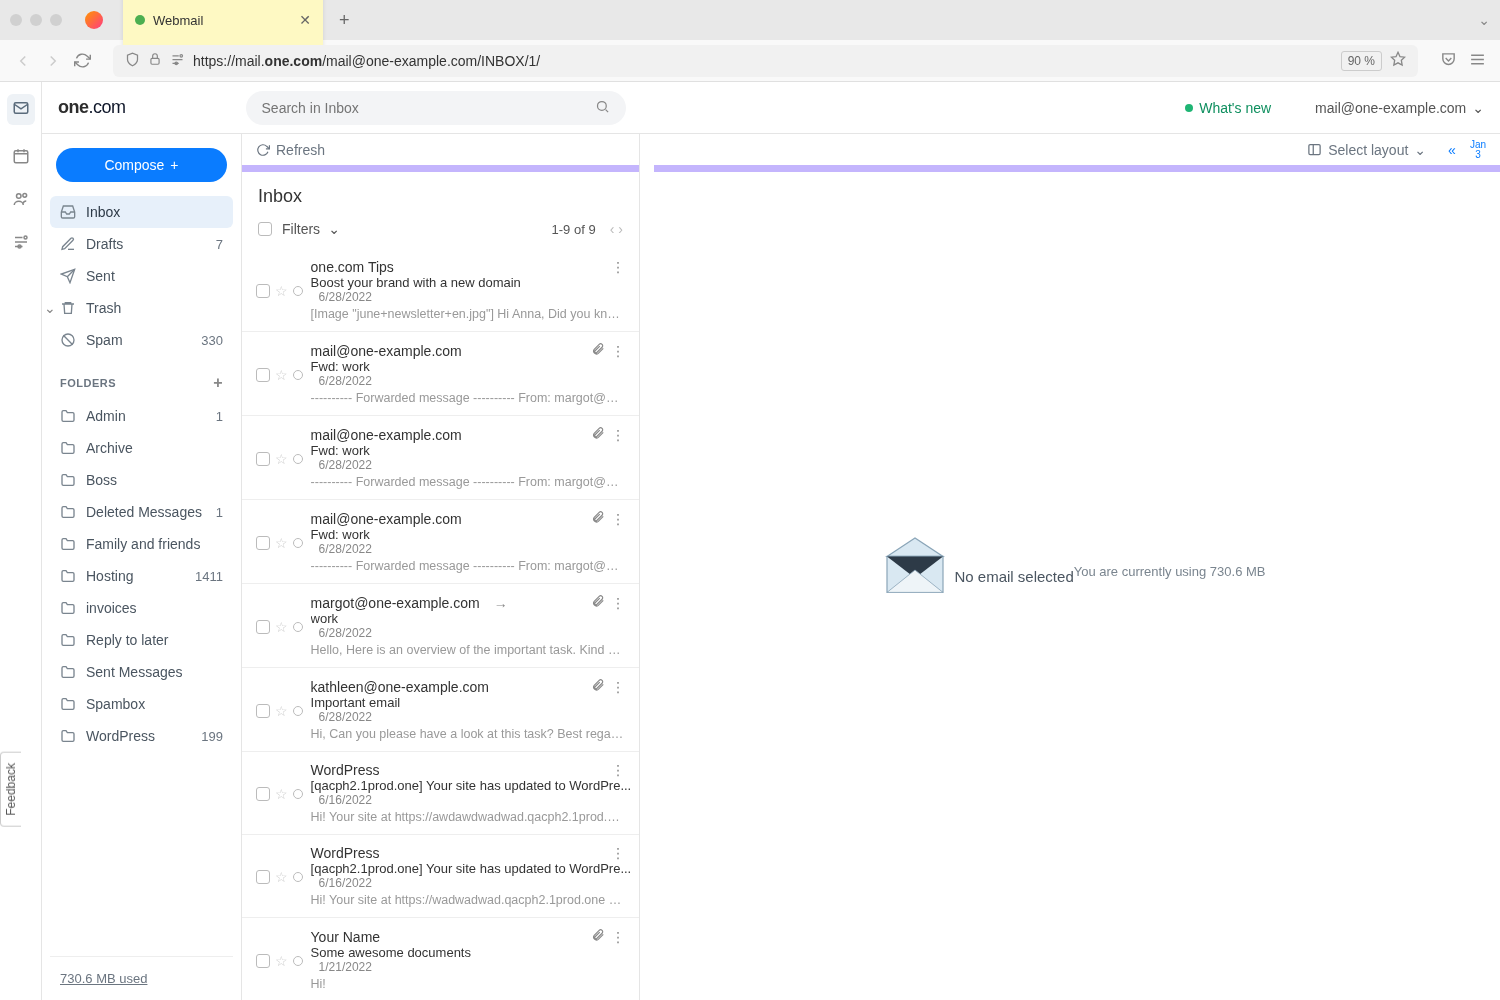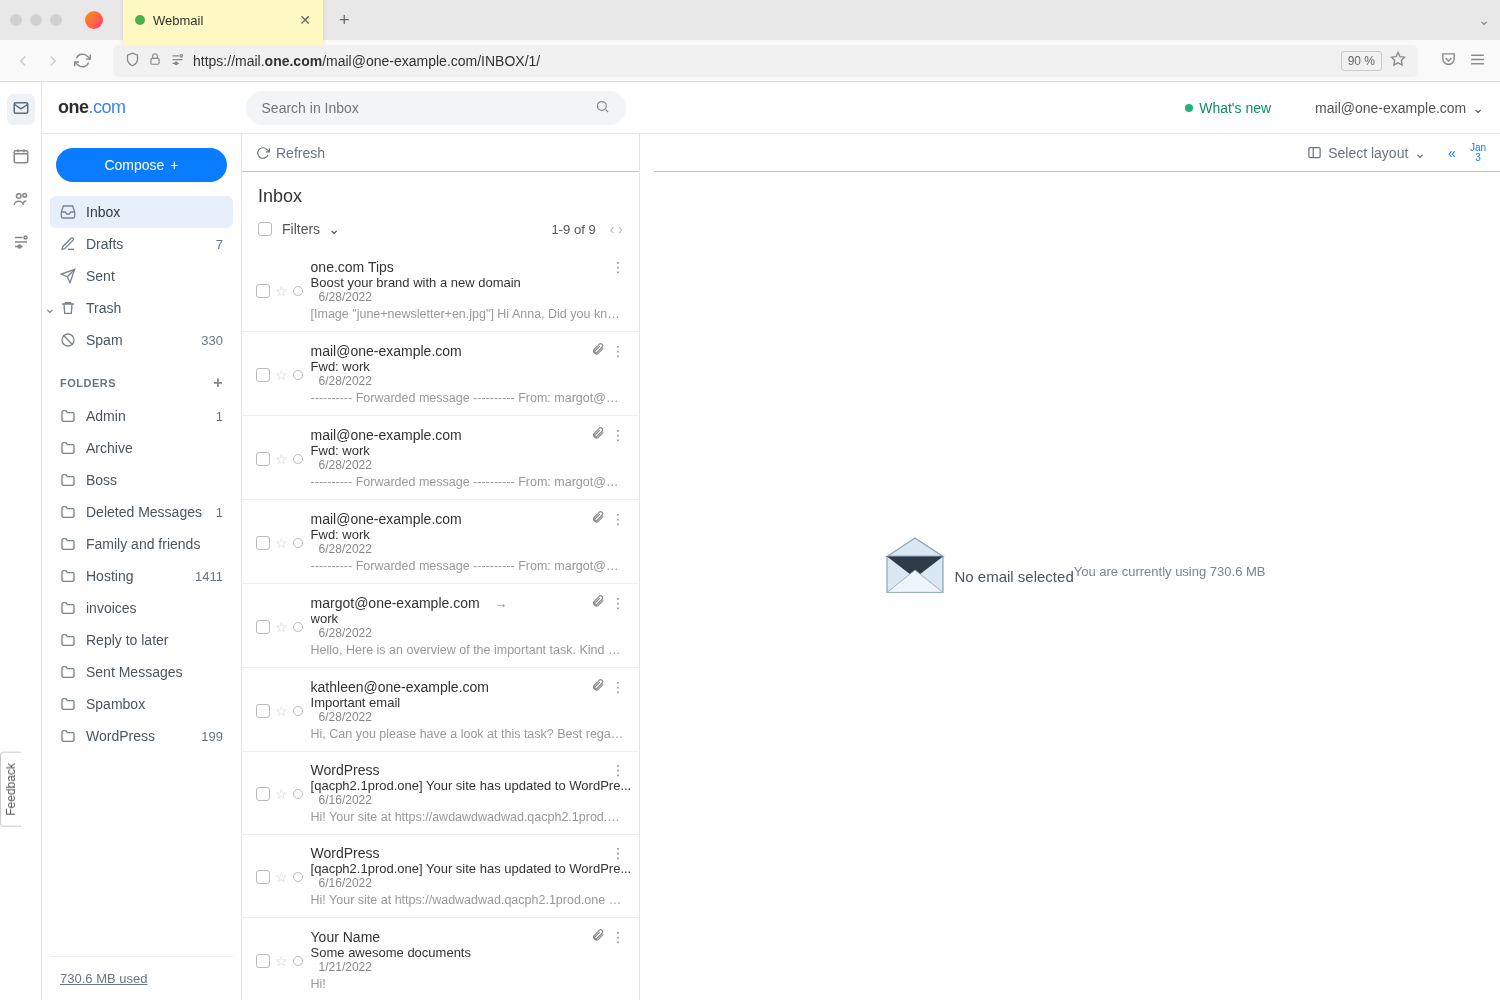--- a/index.html
+++ b/index.html
@@ -31,21 +31,21 @@
 
 .app { display: flex; height: calc(1000px - 82px); background: #fff; }
 .left-rail { width: 42px; border-right: 1px solid #e5e5e5; display: flex; flex-direction: column; align-items: center; padding-top: 12px; gap: 22px; color: #888; }
 .left-rail .active { background: #eef2f6; border-radius: 6px; padding: 5px; color: #5a6b7b; }
 .left-rail div { cursor: pointer; }
 
 
 .app-body { flex: 1; display: flex; flex-direction: column; }
 .app-header { height: 52px; border-bottom: 1px solid #e5e5e5; display: flex; align-items: center; padding: 0 16px; gap: 20px; }
 .logo { font-weight: 700; font-size: 18px; color: #2d2d2d; letter-spacing: -0.5px; }
-.logo .com { color: #3b82f6; font-weight: 400; }
+.logo .com { color: #0f172a; font-weight: 400; }
 .search-box { flex: 0 0 380px; display: flex; align-items: center; background: #f3f4f6; border-radius: 20px; padding: 8px 16px; margin-left: 100px; }
 .search-box input { flex: 1; border: none; background: transparent; outline: none; font-size: 14px; color: #555; }
 .search-btn { color: #888; cursor: pointer; }
 .header-spacer { flex: 1; }
 .whatsnew { display: flex; align-items: center; gap: 6px; color: #0f8f5f; font-size: 14px; cursor: pointer; }
 .whatsnew-dot { width: 8px; height: 8px; border-radius: 50%; background: #1fb574; }
 .user-menu { display: flex; align-items: center; gap: 6px; color: #555; font-size: 14px; cursor: pointer; margin-left: 24px; }
 
 
 .cols { flex: 1; display: flex; overflow: hidden; }
@@ -93,21 +93,21 @@
 .preview { font-size: 12.5px; color: #999; margin-top: 3px; overflow: hidden; text-overflow: ellipsis; white-space: nowrap; }
 .fwd-arrow { color: #888; margin-left: 8px; }
 
 
 .preview-pane { flex: 1; display: flex; align-items: center; justify-content: center; color: #6b7580; }
 .env-icon svg { width: 80px; height: 70px; }
 .no-email-title { margin-top: 18px; font-size: 15px; color: #4a5560; }
 .no-email-sub { margin-top: 8px; font-size: 13px; color: #7a858f; }
 
 
-.top-bar { height: 38px; border-bottom: 1px solid #c4b5fd; display: flex; align-items: center; padding: 0 14px; gap: 8px; color: #6b7580; font-size: 14px; }
+.top-bar { height: 38px; border-bottom: 7px solid #c4b5fd; display: flex; align-items: center; padding: 0 14px; gap: 8px; color: #6b7580; font-size: 14px; }
 .top-bar .spacer { flex: 1; }
 </style>
 </head>
 <body>
 
 <div class="browser-chrome">
   <div class="tab-bar">
     <div class="win-dots">
       <div class="win-dot"></div>
         <div class="win-dot"></div>

